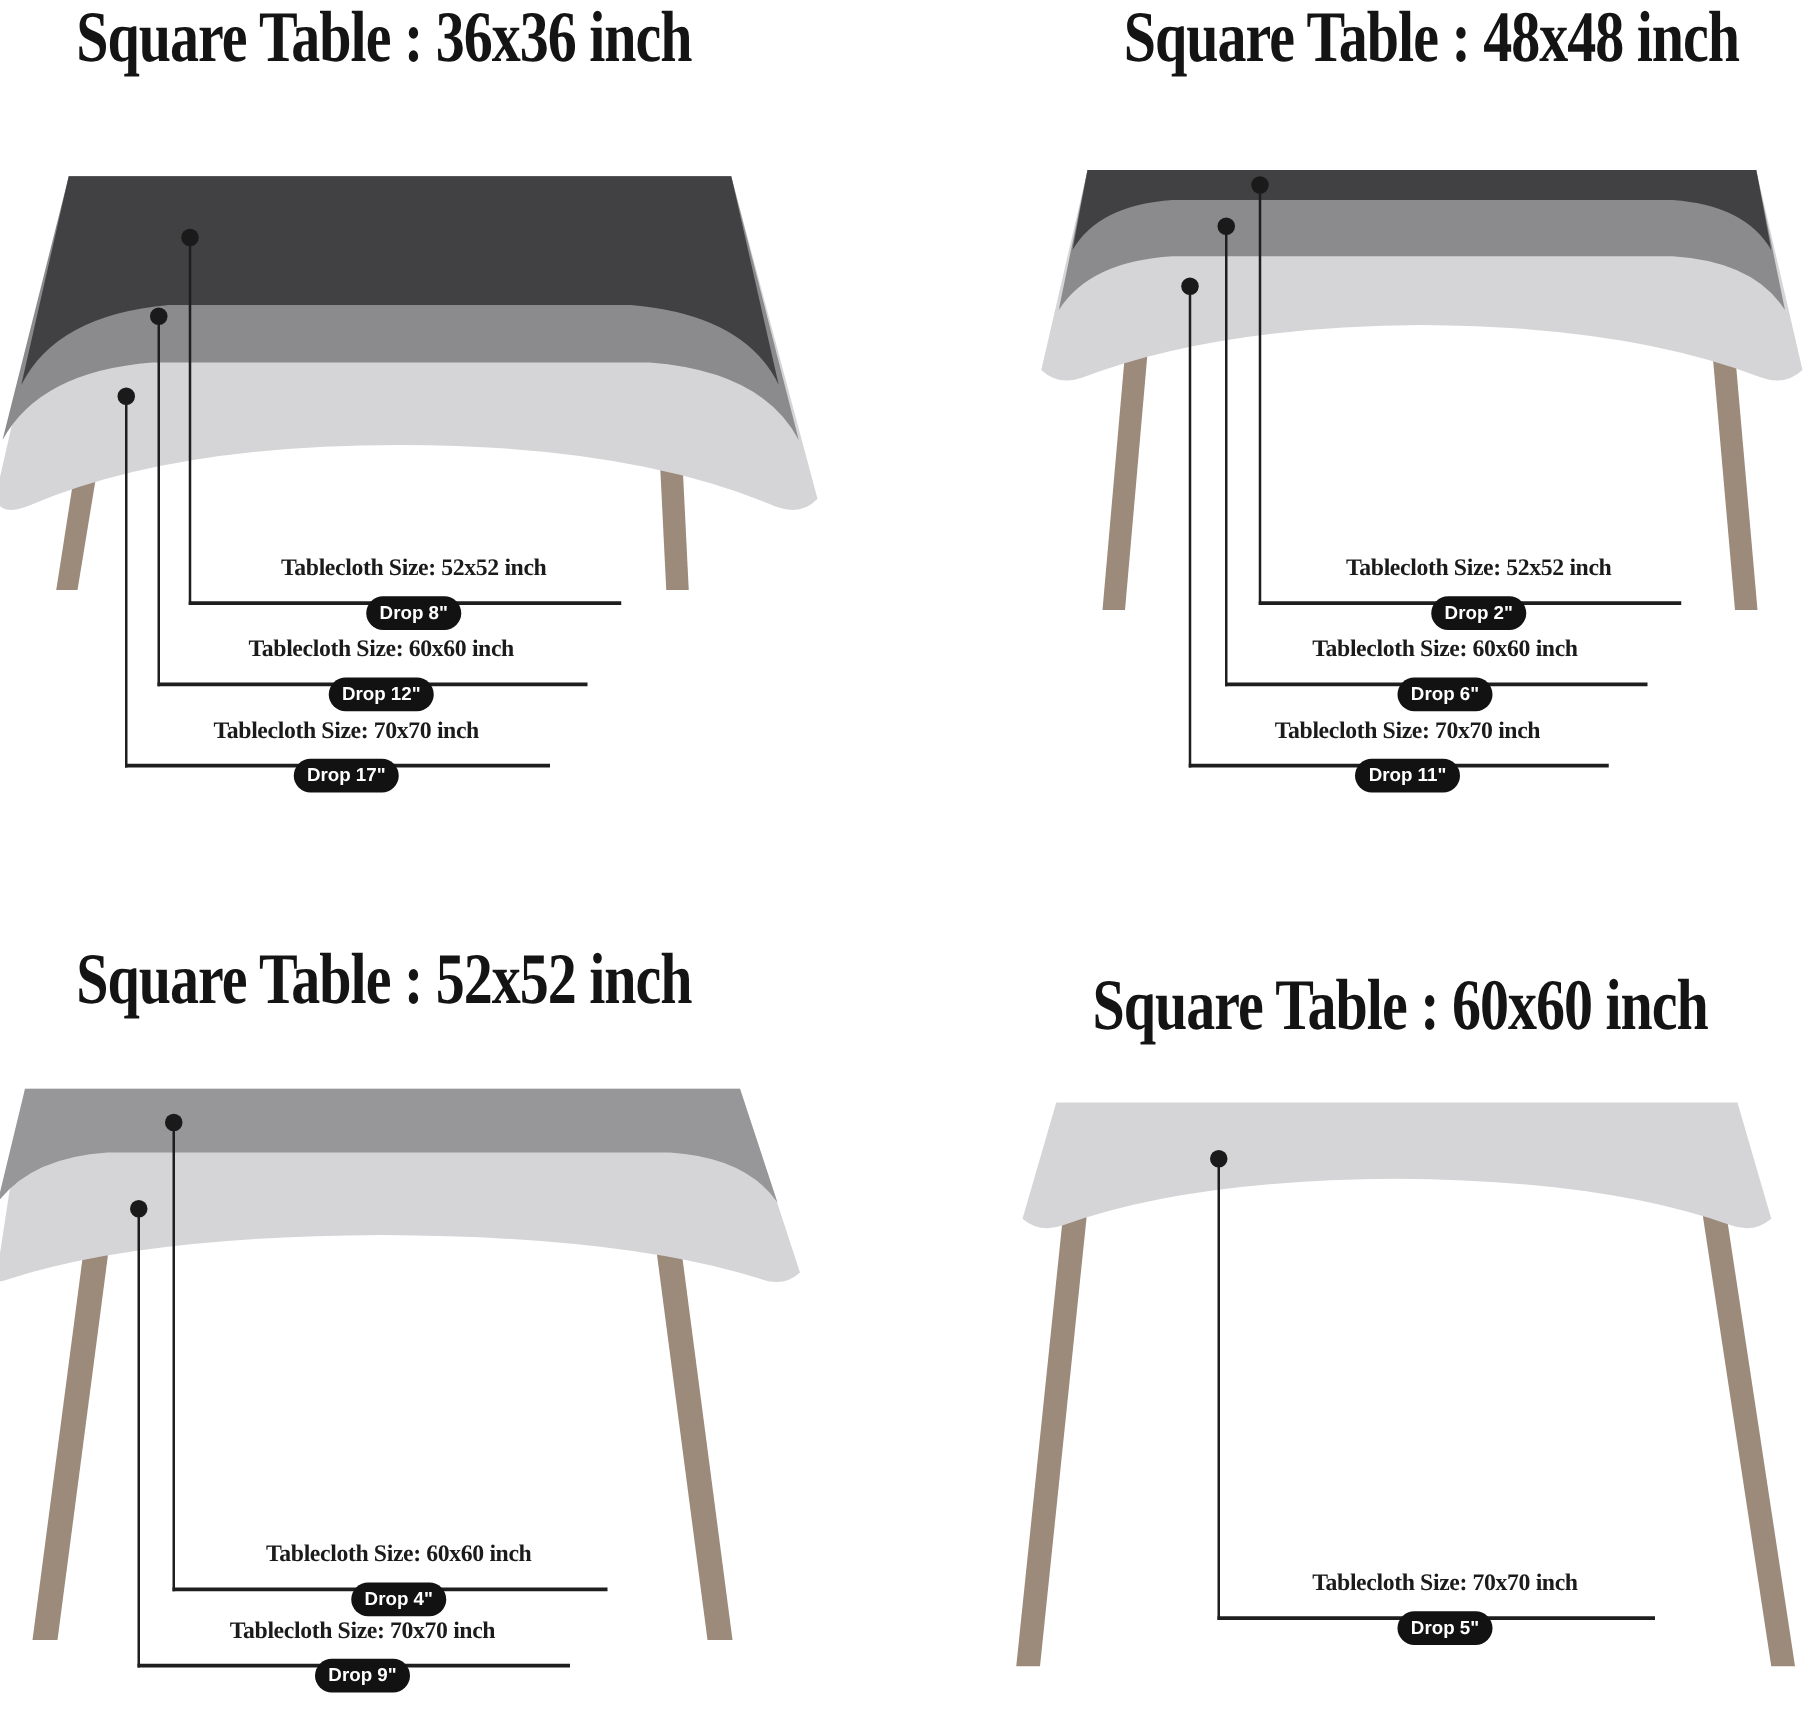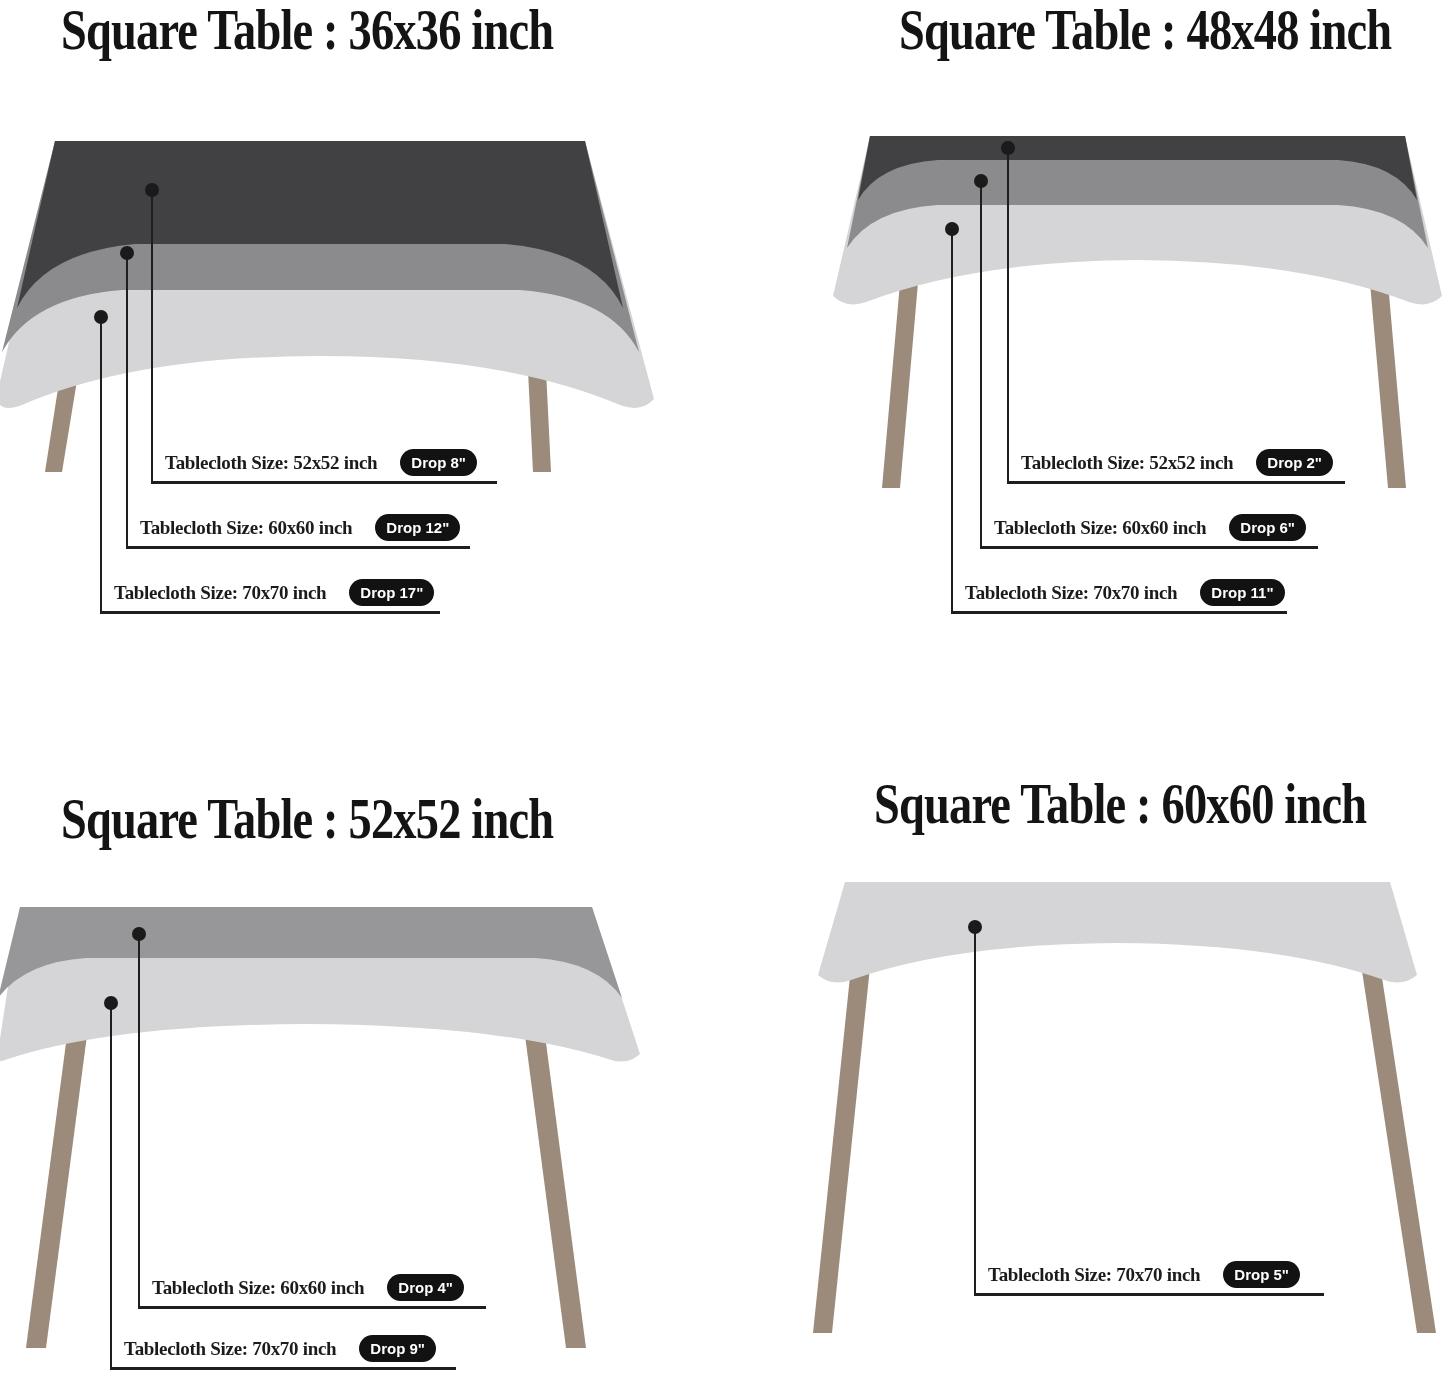--- a/index.html
+++ b/index.html
@@ -1,40 +1,40 @@
 <!DOCTYPE html>
 <html><head>
 <meta charset="utf-8">
 <style>
   html,body{margin:0;padding:0;background:#ffffff;}
   #stage{position:relative;width:1445px;height:1374px;background:#ffffff;overflow:hidden;
          font-family:"Liberation Serif",serif;}
   .quad{position:absolute;width:722px;height:687px;}
   #q1{left:0;top:0}
   #q2{left:748px;top:0}
-  #q3{left:0;top:688px}
+  #q3{left:0;top:652px}
   #q4{left:723px;top:673px}
 
   .title{position:absolute;margin:0;font-family:"Liberation Serif",serif;font-weight:700;
          font-size:58px;line-height:1.1;color:#141414;text-align:center;white-space:nowrap;
          transform:scaleX(0.8);transform-origin:50% 50%;letter-spacing:-1px;}
 
   .table-art{position:absolute;left:0;top:0;width:722px;height:687px;display:block;}
   .c-dark{fill:#414144}
   .c-med{fill:#8b8b8e}
   .c-med2{fill:#97979a}
   .c-light{fill:#d5d5d7}
   .c-leg{fill:#9c8a7a}
 
   .callout{position:absolute;width:2px;background:#1e1e1e;}
   .callout::before{content:'';position:absolute;top:-7px;left:-6px;width:14px;height:14px;
                    border-radius:50%;background:#1a1a1a;}
 
   .row{position:absolute;height:40px;box-sizing:border-box;border-bottom:3px solid #1e1e1e;
-       display:flex;align-items:center;gap:23px;padding-left:14px;white-space:nowrap;}
+       display:flex;align-items:center;gap:11px;padding-left:14px;white-space:nowrap;flex-direction:column;}
   .lbl{font-family:"Liberation Serif",serif;font-weight:700;font-size:19px;
        letter-spacing:-0.3px;color:#1b1b1b;}
   .badge{display:inline-flex;align-items:center;background:#121212;color:#ffffff;
          font-family:"Liberation Sans",sans-serif;font-weight:700;font-size:15px;
          line-height:1;padding:6px 11px;border-radius:14px;}
 </style>
 </head>
 <body>
 
 <div id="stage">

